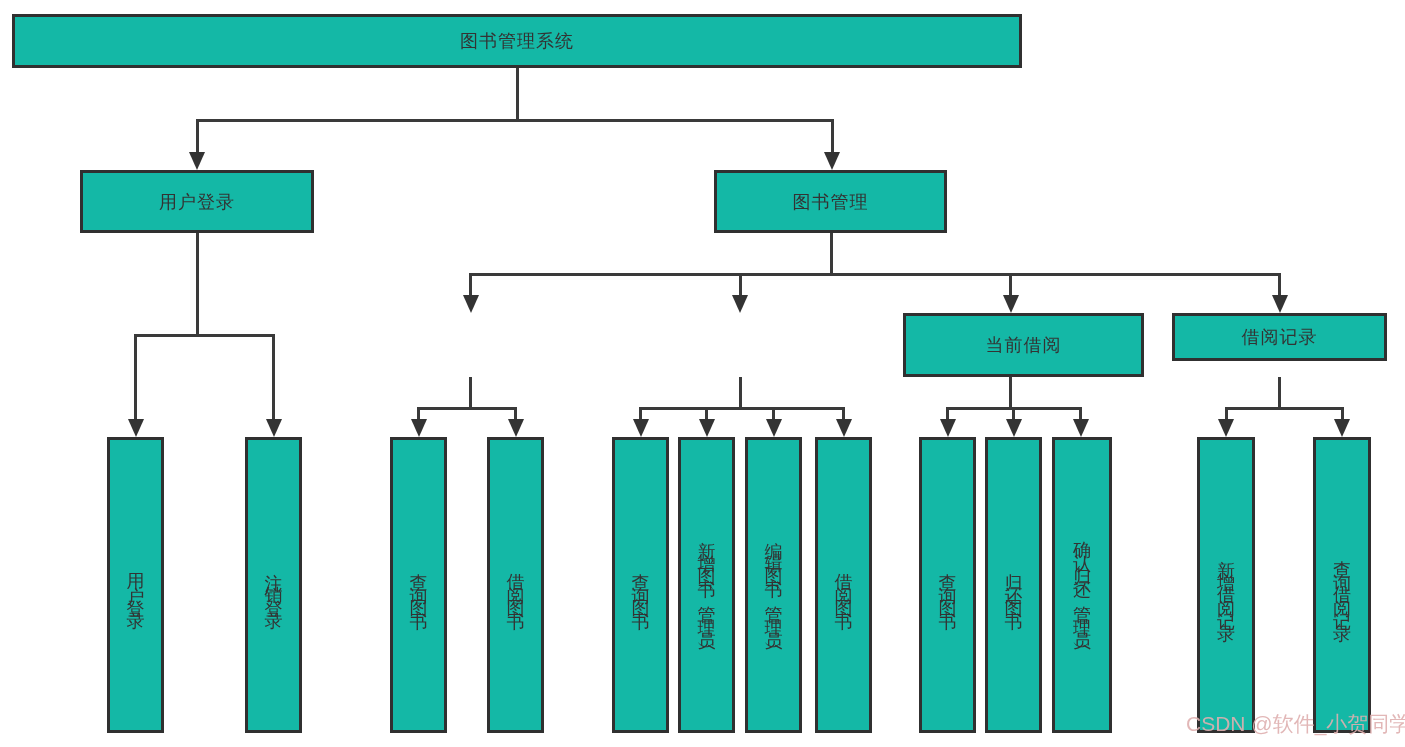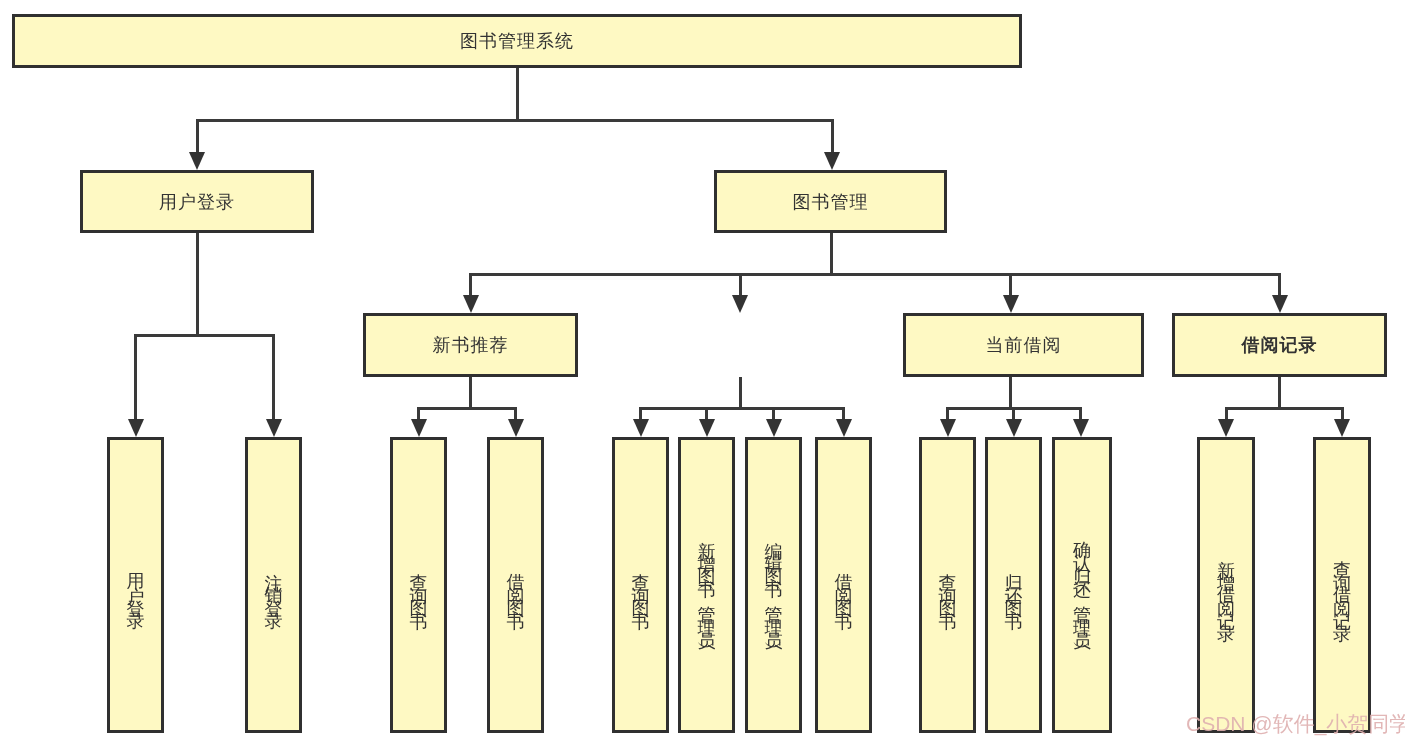--- a/index.html
+++ b/index.html
@@ -9,21 +9,21 @@
     background:#ffffff;
     overflow:hidden;
     font-family:"Liberation Sans", sans-serif;
     color:#333333;
   }
   
   .node{
     position:absolute;
     box-sizing:border-box;
     border:3px solid #303030;
-    background:#fef9c3;
+    background:#14b8a6;
     display:flex;align-items:center;justify-content:center;
   }
   .node .lbl{
     font-size:18px;
     letter-spacing:1px;
     color:#333333;
     white-space:nowrap;
   }
   .leaf .lbl{
     writing-mode:vertical-lr;
@@ -59,27 +59,24 @@
     <span class="lbl">图书管理系统</span>
   </div>
 
   <div class="node" style="left:80px;top:170px;width:234px;height:63px;">
     <span class="lbl">用户登录</span>
   </div>
   <div class="node" style="left:714px;top:170px;width:233px;height:63px;">
     <span class="lbl">图书管理</span>
   </div>
 
-  <div class="node" style="left:363px;top:313px;width:215px;height:64px;">
-    <span class="lbl">新书推荐</span>
-  </div>
   <div class="node" style="left:903px;top:313px;width:241px;height:64px;">
     <span class="lbl">当前借阅</span>
   </div>
-  <div class="node" style="left:1172px;top:313px;width:215px;height:64px;font-weight:bold;">
+  <div class="node" style="left:1172px;top:313px;width:215px;height:48px;">
     <span class="lbl">借阅记录</span>
   </div>
 
   <div class="node leaf" style="left:107px;top:437px;width:57px;height:296px;">
     <span class="lbl">用户登录</span>
   </div>
   <div class="node leaf" style="left:245px;top:437px;width:57px;height:296px;">
     <span class="lbl">注销登录</span>
   </div>
   <div class="node leaf" style="left:390px;top:437px;width:57px;height:296px;">

